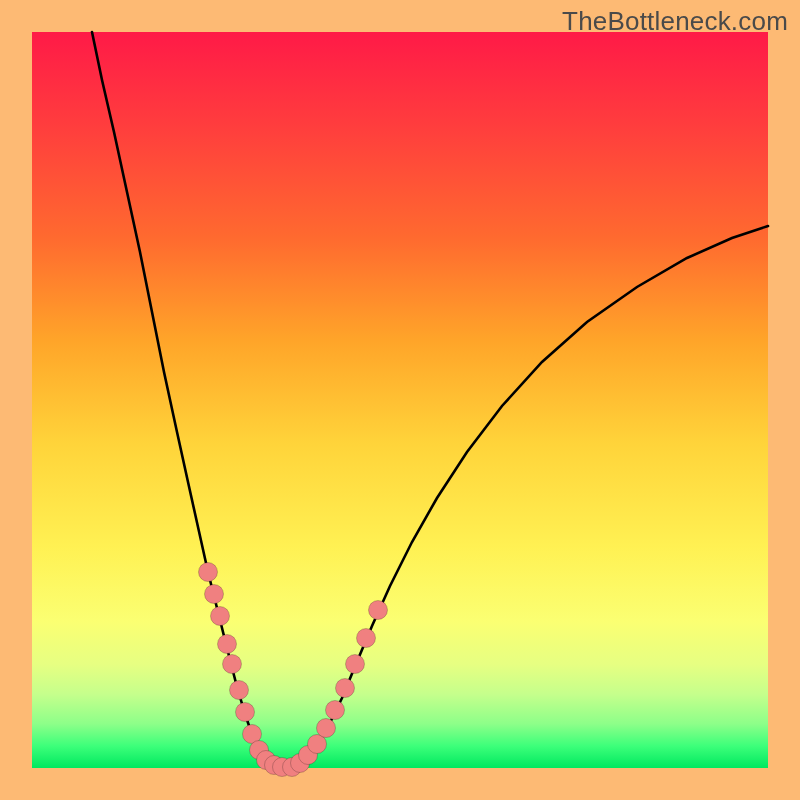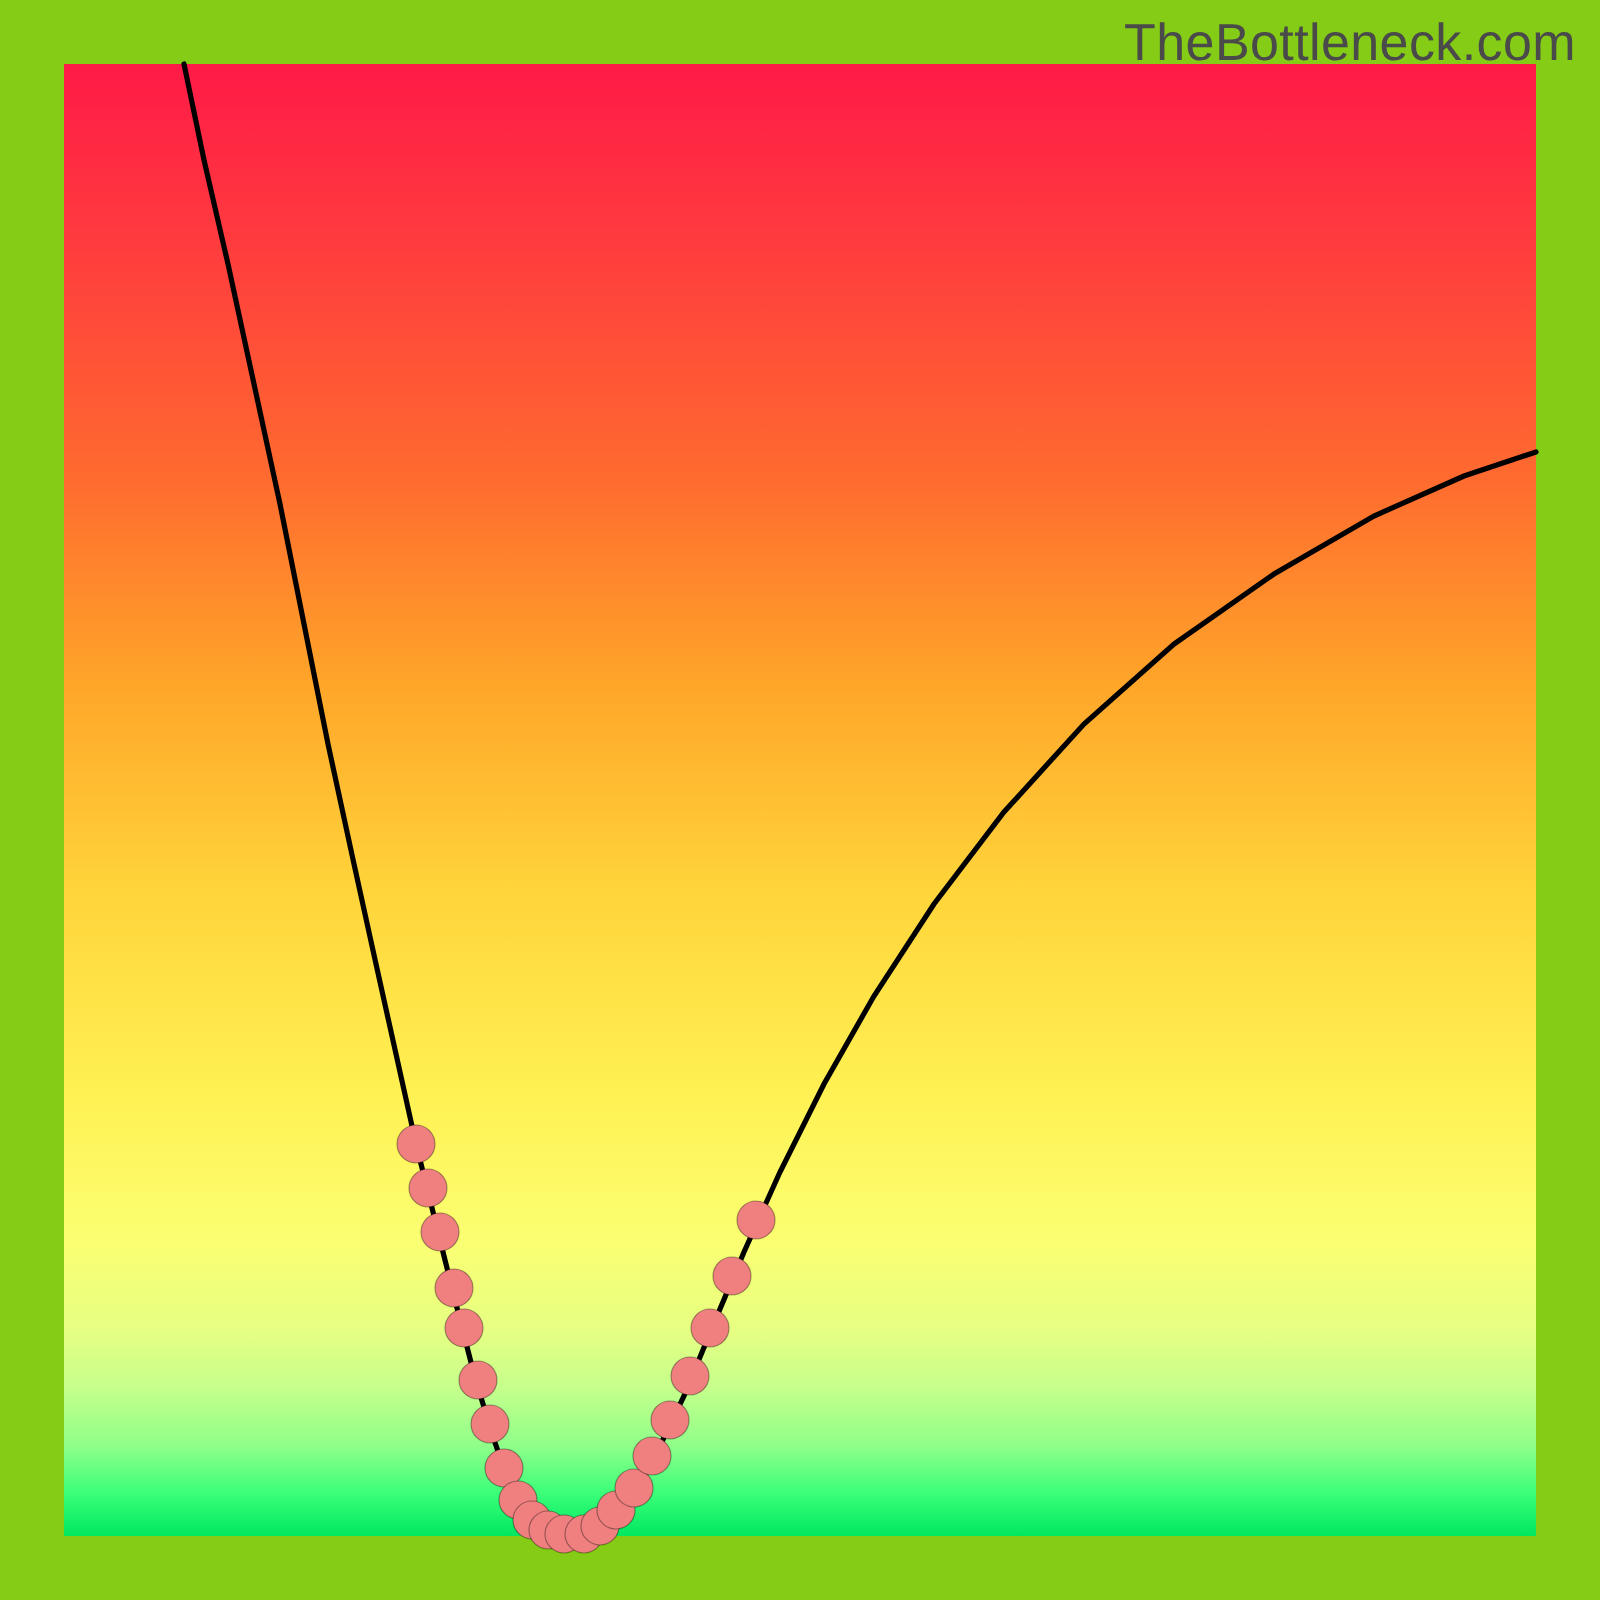--- a/index.html
+++ b/index.html
@@ -1,20 +1,20 @@
 <!DOCTYPE html>
 <html><head>
 <meta charset="utf-8">
 <style>
   * { margin: 0; padding: 0; box-sizing: border-box; }
   html, body { width: 800px; height: 800px; overflow: hidden; }
   .frame {
     width: 800px;
     height: 800px;
-    background: #84cc16;
+    background: #fdba74;
     position: relative;
   }
   .plot-area {
     position: absolute;
     left: 32px;
     top: 32px;
     width: 736px;
     height: 736px;
     background: linear-gradient(to bottom,
       #ff1a47 0%,

